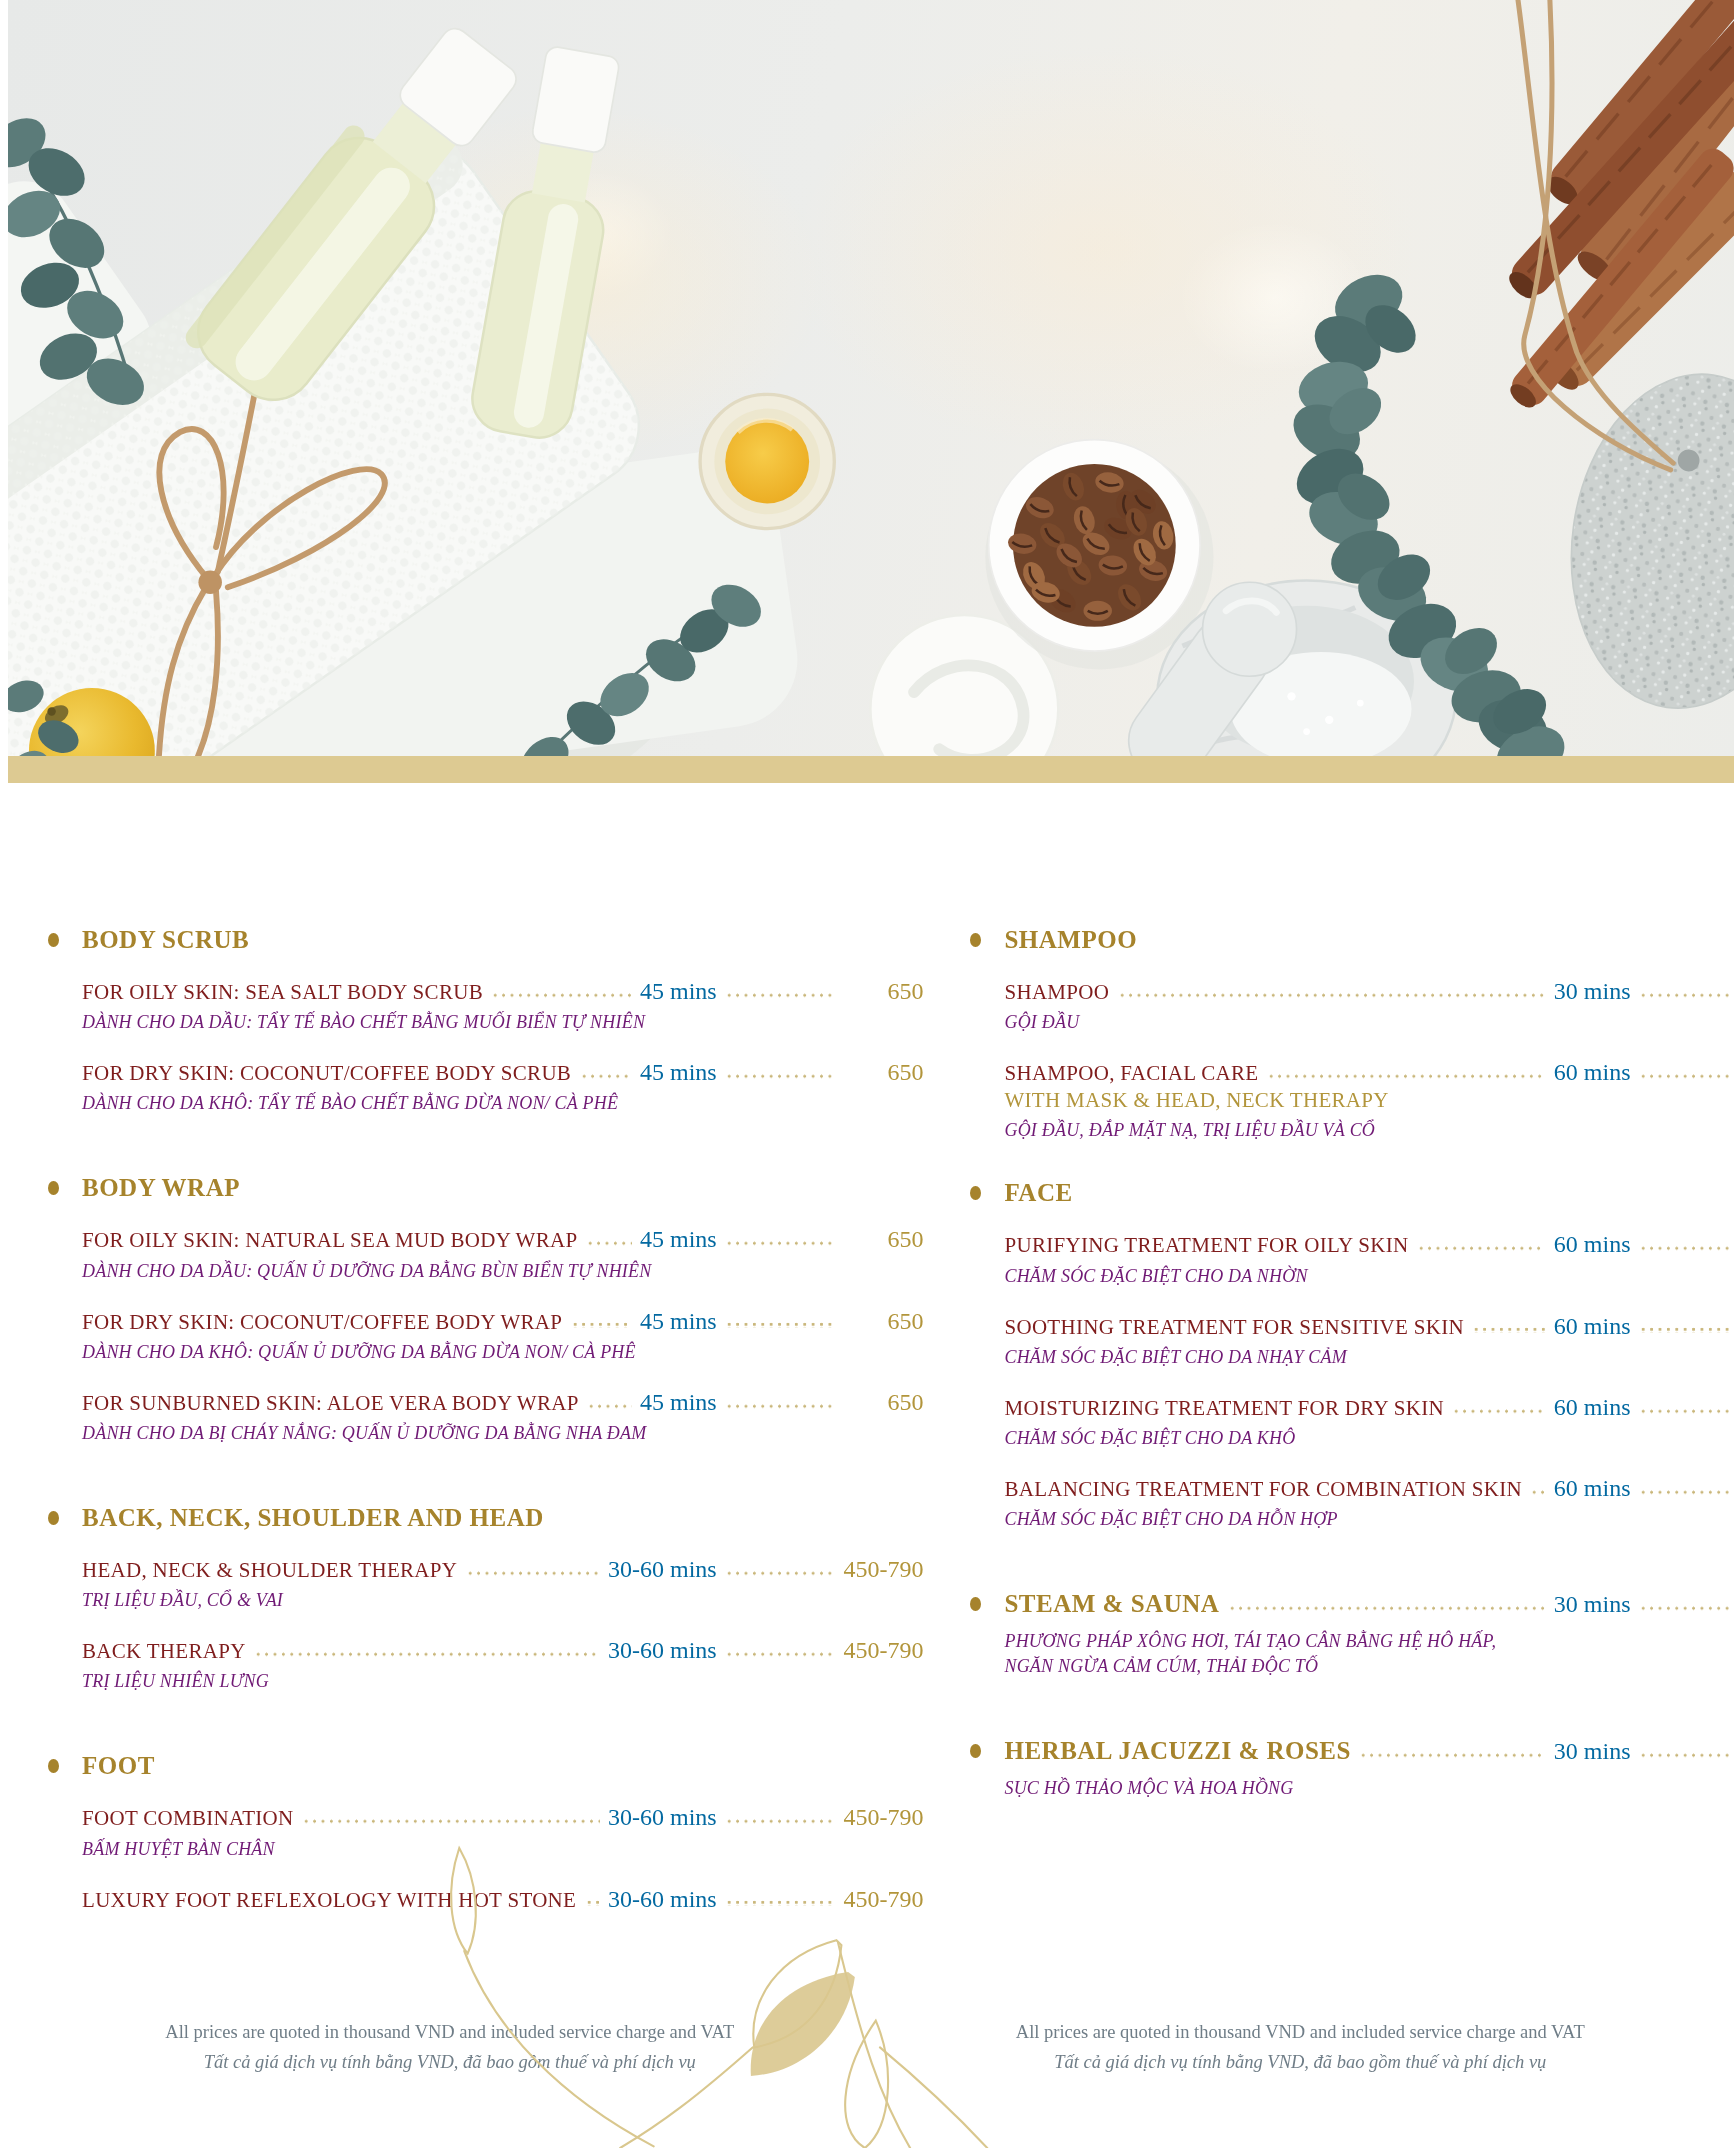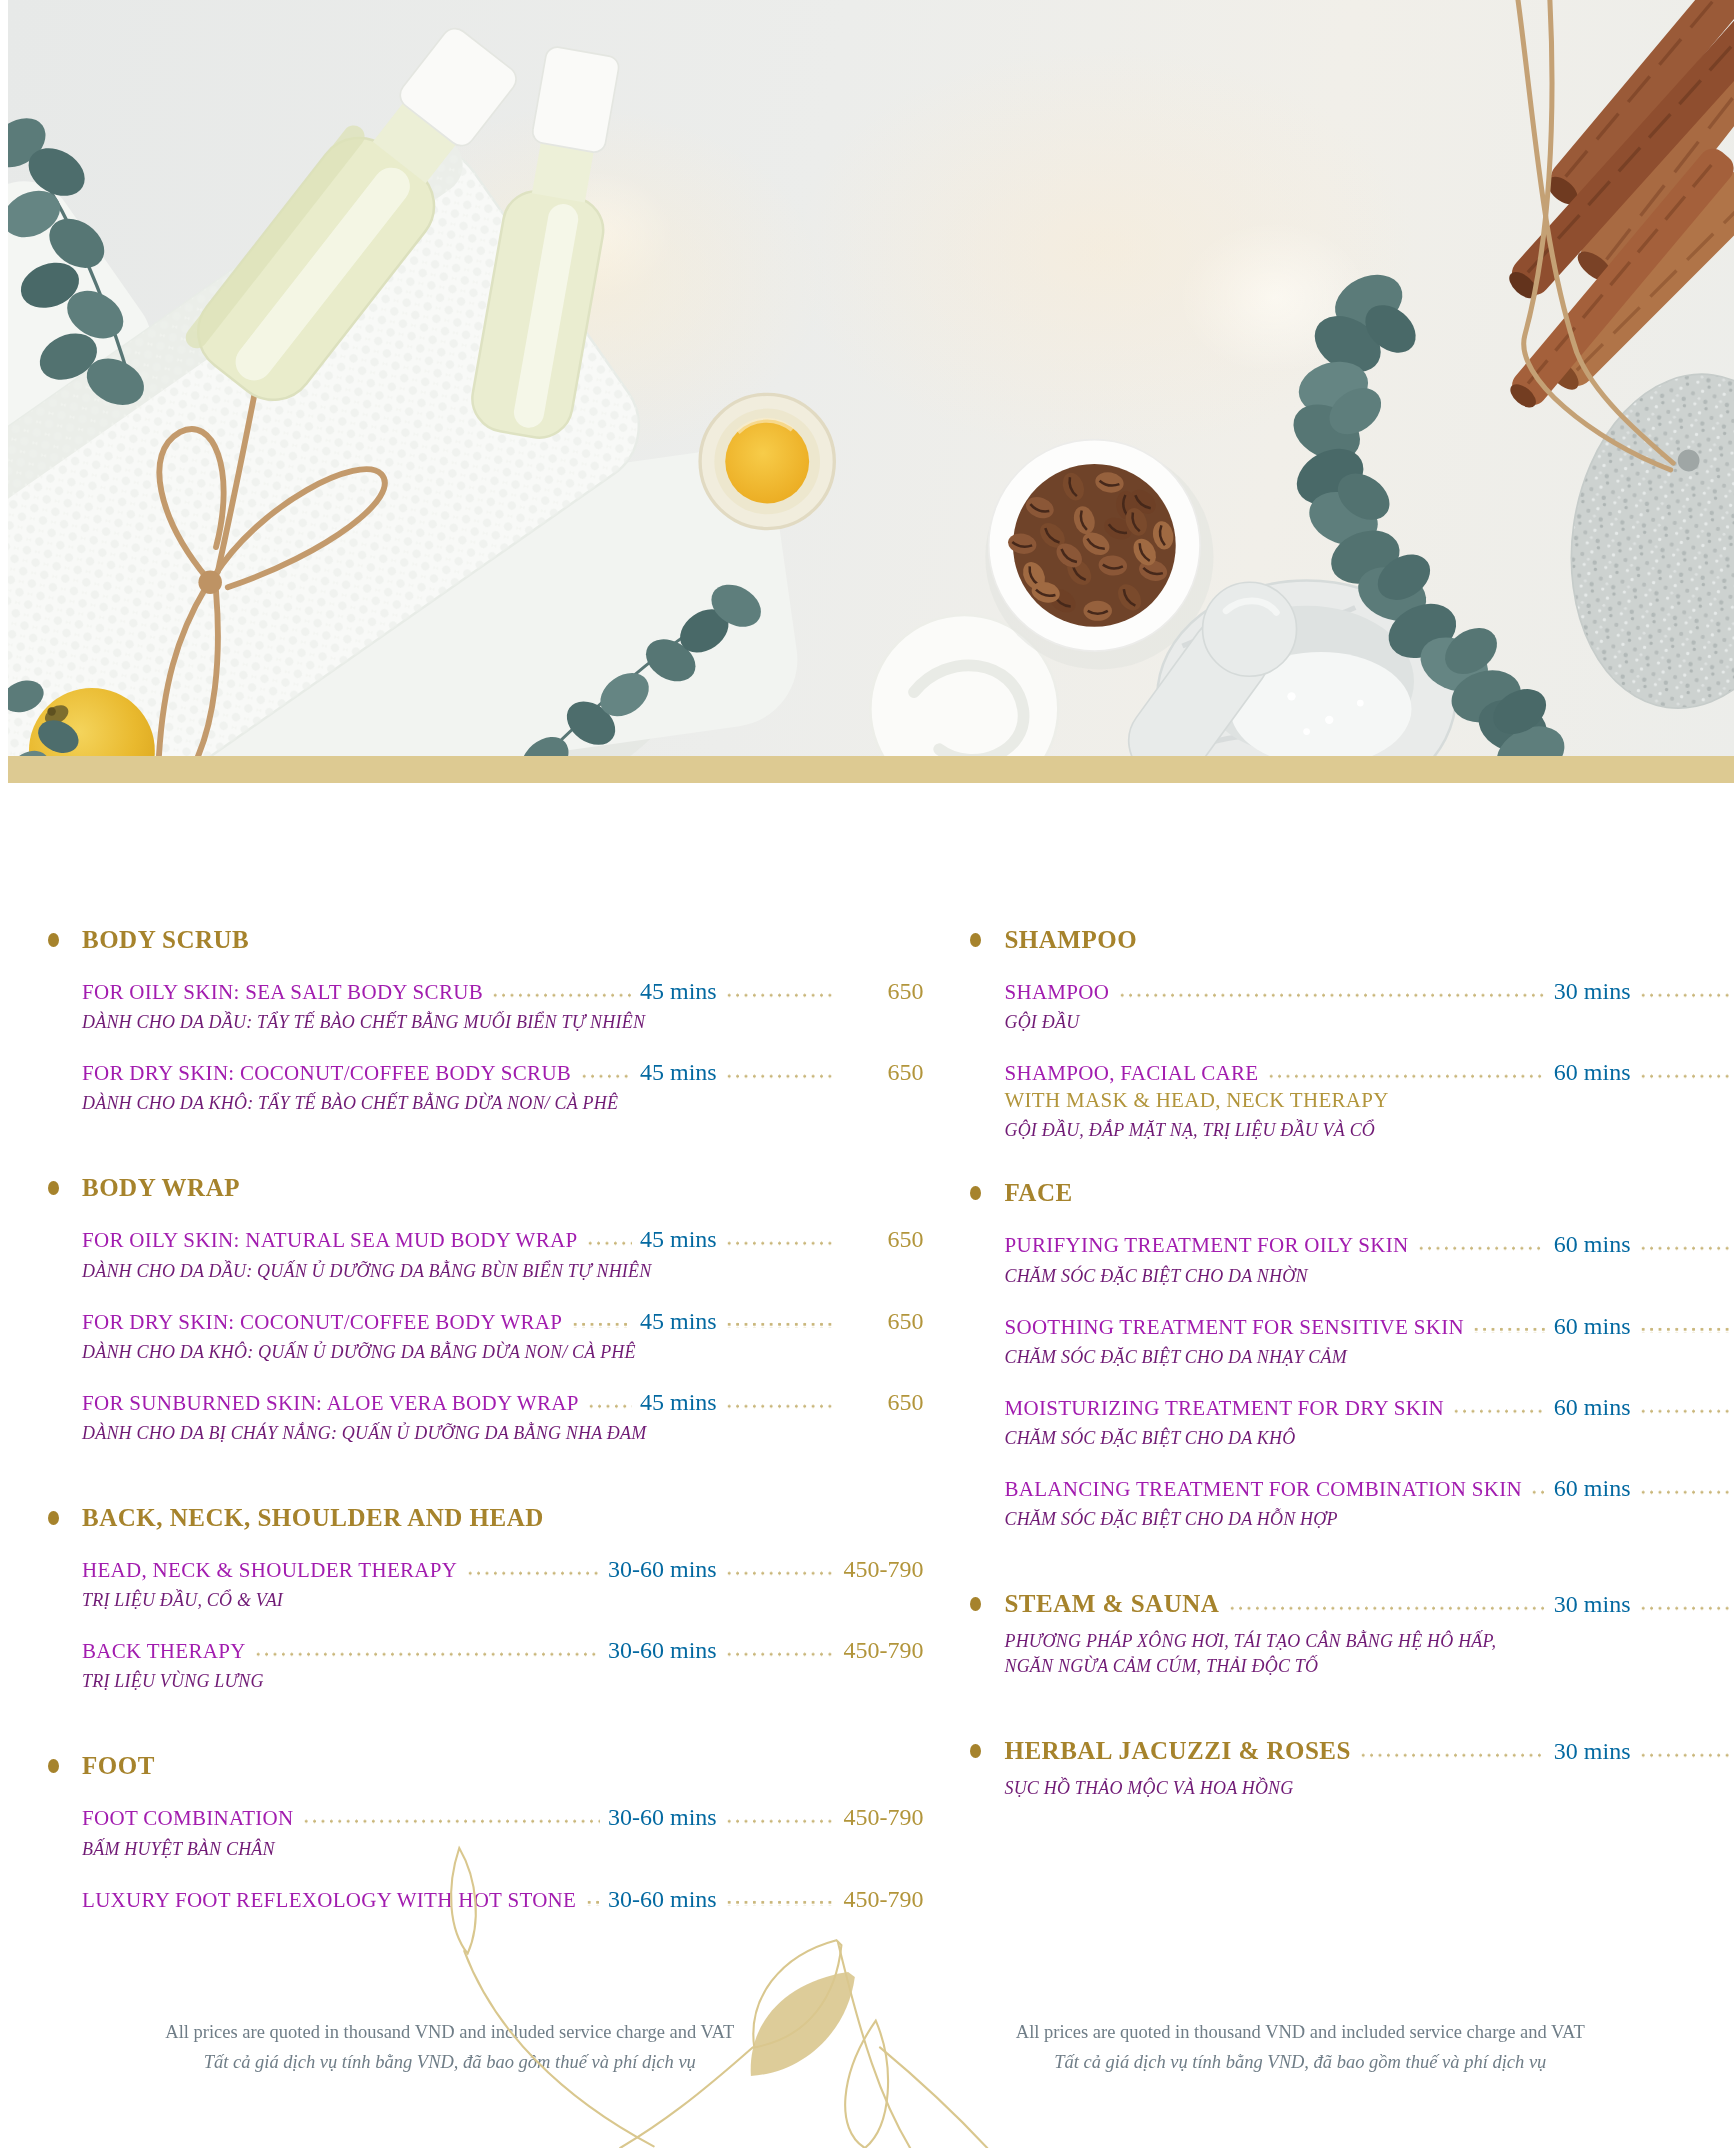--- a/index.html
+++ b/index.html
@@ -22,21 +22,21 @@
   .hero-band{position:absolute;left:0;bottom:0;width:100%;height:27px;background:#DDCA92;}
   
   .content{display:grid;grid-template-columns:1fr 1fr;column-gap:47px;padding:143px 40px 0;}
   .sec{position:relative;padding-left:34px;margin-bottom:59px;}
   .sec.tight{margin-bottom:37px;}
   .dot{position:absolute;left:0;top:6.7px;width:11px;height:14.3px;border-radius:50%;background:#A6832C;}
   h2{font-size:25px;line-height:28.5px;font-weight:bold;color:#A6832C;letter-spacing:0.5px;margin:0 0 23.5px 0;}
   h2.inline{margin:0;white-space:nowrap;}
   .item{margin-bottom:25px;}
   .row{display:flex;align-items:baseline;}
-  .nm{font-size:21px;line-height:27px;color:#a21caf;letter-spacing:0.3px;white-space:nowrap;}
+  .nm{font-size:21px;line-height:27px;color:#7f1d1d;letter-spacing:0.3px;white-space:nowrap;}
   .nm2{display:block;font-size:21px;line-height:27px;color:#B2953B;letter-spacing:0.3px;}
   .lead{flex:1 1 15px;min-width:15px;height:4.2px;margin:0 8.4px;transform:translateY(-1.7px);
     background-image:radial-gradient(circle, #C9B67A 1.5px, rgba(0,0,0,0) 1.7px);
     background-size:8.4px 4.2px;background-position:0 50%;background-repeat:repeat-x;}
   .lead.l2{flex:0 0 109px;min-width:109px;}
   .tm{font-size:24px;color:#0369a1;white-space:nowrap;}
   .pr{font-size:24px;color:#B2953B;min-width:81px;text-align:right;white-space:nowrap;}
   .vi{font-size:18px;line-height:24px;font-style:italic;color:#701a75;letter-spacing:0.2px;margin-top:4.2px;}
   .feat .vi{margin-top:10px;}
   .feat .vi + .vi{margin-top:1.7px;}
@@ -353,21 +353,21 @@
           <div class="vi">TRỊ LIỆU ĐẦU, CỔ &amp; VAI</div>
         </div>
         <div class="item">
           <div class="row">
             <span class="nm">BACK THERAPY</span>
             <span class="lead"></span>
             <span class="tm">30-60 mins</span>
             <span class="lead l2"></span>
             <span class="pr">450-790</span>
           </div>
-          <div class="vi">TRỊ LIỆU VÙNG LƯNG</div>
+          <div class="vi">TRỊ LIỆU NHIÊN LƯNG</div>
         </div>
       </section>
 
       <section class="sec">
         <span class="dot"></span>
         <h2>FOOT</h2>
         <div class="item">
           <div class="row">
             <span class="nm">FOOT COMBINATION</span>
             <span class="lead"></span>

